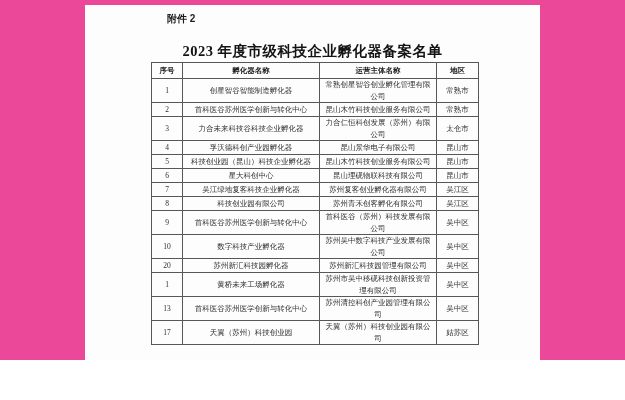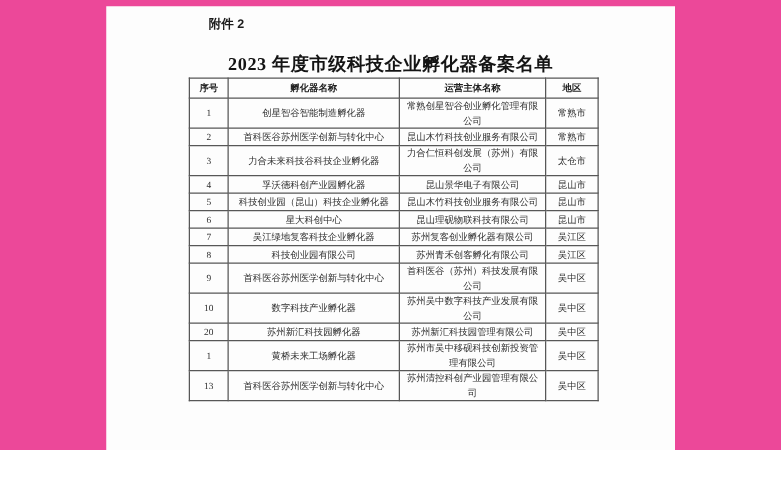--- a/index.html
+++ b/index.html
@@ -133,16 +133,22 @@
             <td>黄桥未来工场孵化器</td>
             <td>苏州市吴中移砚科技创新投资管理有限公司</td>
             <td>吴中区</td>
           </tr>
           <tr>
             <td>13</td>
             <td>首科医谷苏州医学创新与转化中心</td>
             <td>苏州清控科创产业园管理有限公司</td>
             <td>吴中区</td>
           </tr>
+          <tr>
+            <td>17</td>
+            <td>天翼（苏州）科技创业园</td>
+            <td>天翼（苏州）科技创业园有限公司</td>
+            <td>姑苏区</td>
+          </tr>
         </tbody>
     </table>
   </div>
 </div>
 
 </body></html>

